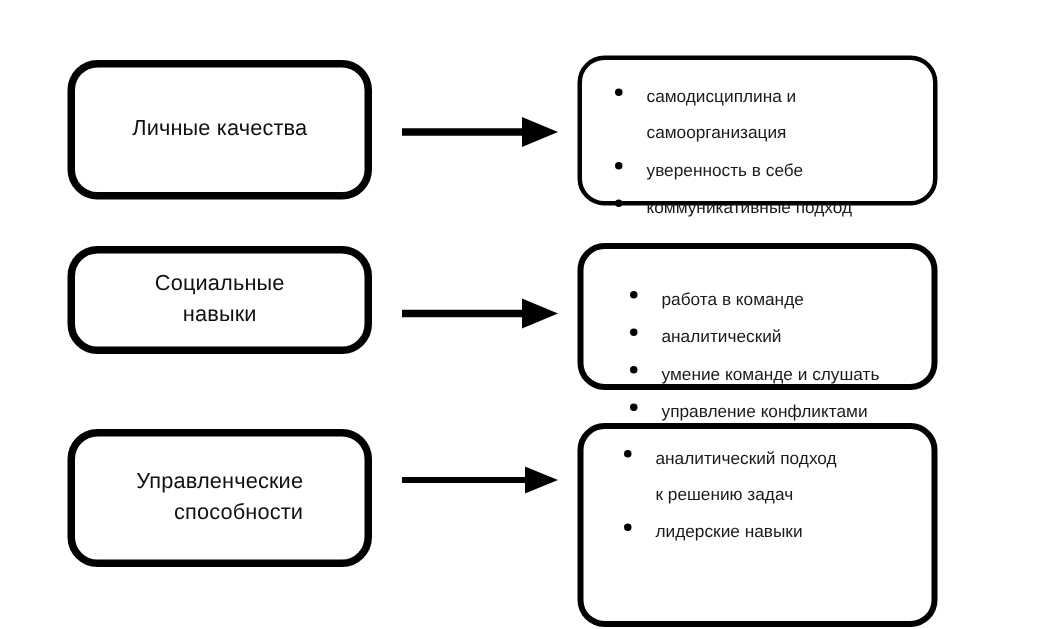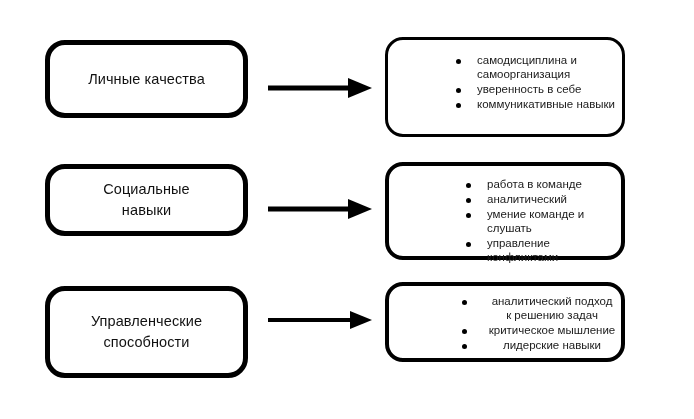--- a/index.html
+++ b/index.html
@@ -38,23 +38,23 @@
     width: 203px;
     box-sizing: border-box;
     background: #ffffff;
     border: 5px solid #000000;
     border-radius: 20px;
     display: flex;
     align-items: center;
     justify-content: center;
     text-align: center;
   }
-  .row-1 .cat-box { top: 4px;  height: 78px; }
+  .row-1 .cat-box { top: 4px;  height: 93px; }
   .row-2 .cat-box { top: 2px;  height: 72px; }
-  .row-3 .cat-box { top: 4px;  height: 92px; }
+  .row-3 .cat-box { top: 4px;  height: 92px; text-align: right; }
 
   .cat-label {
     font-size: 14.5px;
     line-height: 21px;
     color: #111111;
     letter-spacing: 0.1px;
     white-space: pre-line;
     padding: 0 8px;
   }
 
@@ -76,43 +76,42 @@
     position: absolute;
     left: 385px;
     width: 240px;
     box-sizing: border-box;
     background: #ffffff;
     border-radius: 18px;
     border: 3px solid #000000;
   }
   .row-1 .list-box { top: 1px;  height: 100px; border-width: 3px; }
   .row-2 .list-box { top: 0px;  height: 98px;  border-width: 4px; }
-  .row-3 .list-box { top: 0px;  height: 80px; border-width: 4px; text-align: center; }
+  .row-3 .list-box { top: 0px;  height: 136px; border-width: 4px; }
 
   .list-box ul {
     list-style: none;
     margin: 0;
     padding: 0;
     position: absolute;
     left: 0;
     right: 0;
   }
   .row-1 .list-box ul { top: 13px; }
-  .row-2 .list-box ul { top: 11px; }
+  .row-2 .list-box ul { top: 22px; }
   .row-3 .list-box ul { top: 8px;  }
 
   .list-box li {
     position: relative;
     padding-left: 43px;
     font-size: 11.5px;
-    line-height: 14px;
+    line-height: 24px;
     color: #1a1a1a;
     white-space: pre-line;
     margin-bottom: 1px;
-    margin-left: 46px;
   }
   .row-2 .list-box li { padding-left: 52px; }
   .row-3 .list-box li { padding-left: 48px; }
 
   .list-box li::before {
     content: "";
     position: absolute;
     left: 22px;
     top: 6px;
     width: 5px;
@@ -138,21 +137,21 @@
       <svg width="104" height="22" viewBox="0 0 104 22" xmlns="http://www.w3.org/2000/svg">
         <line x1="0" y1="11" x2="86" y2="11" stroke="#000000" stroke-width="5"></line>
         <polygon points="80,1 104,11 80,21" fill="#000000"></polygon>
       </svg>
     </div>
 
     <div class="list-box">
       <ul>
         <li>самодисциплина и самоорганизация</li>
         <li>уверенность в себе</li>
-        <li>коммуникативные навыки</li>
+        <li>коммуникативные подход</li>
       </ul>
     </div>
 
   </div>
 
   <div class="row row-2">
 
     <div class="cat-box">
       <span class="cat-label">Социальные
 навыки</span>
@@ -187,20 +186,19 @@
       <svg width="104" height="22" viewBox="0 0 104 22" xmlns="http://www.w3.org/2000/svg">
         <line x1="0" y1="11" x2="88" y2="11" stroke="#000000" stroke-width="4"></line>
         <polygon points="82,2 104,11 82,20" fill="#000000"></polygon>
       </svg>
     </div>
 
     <div class="list-box">
       <ul>
         <li>аналитический подход
 к решению задач</li>
-        <li>критическое мышление</li>
         <li>лидерские навыки</li>
       </ul>
     </div>
 
   </div>
 
 </div>
 
 </body></html>

